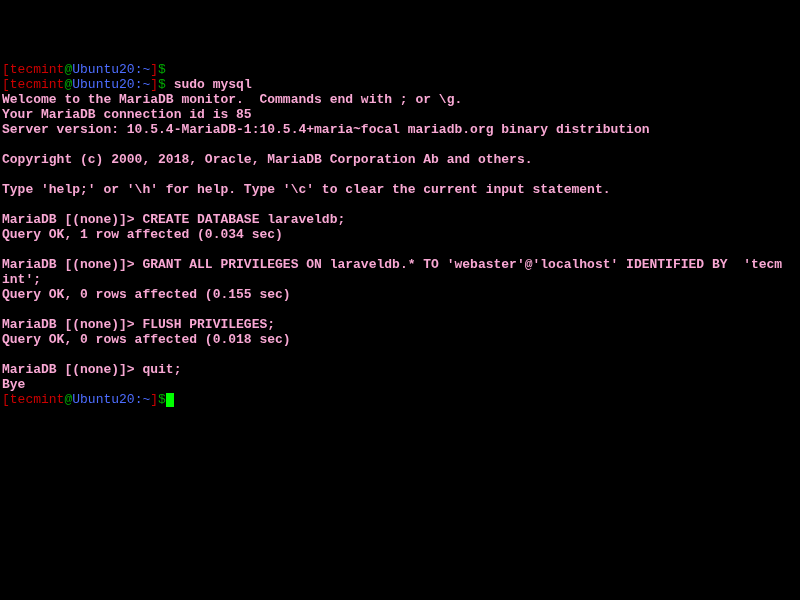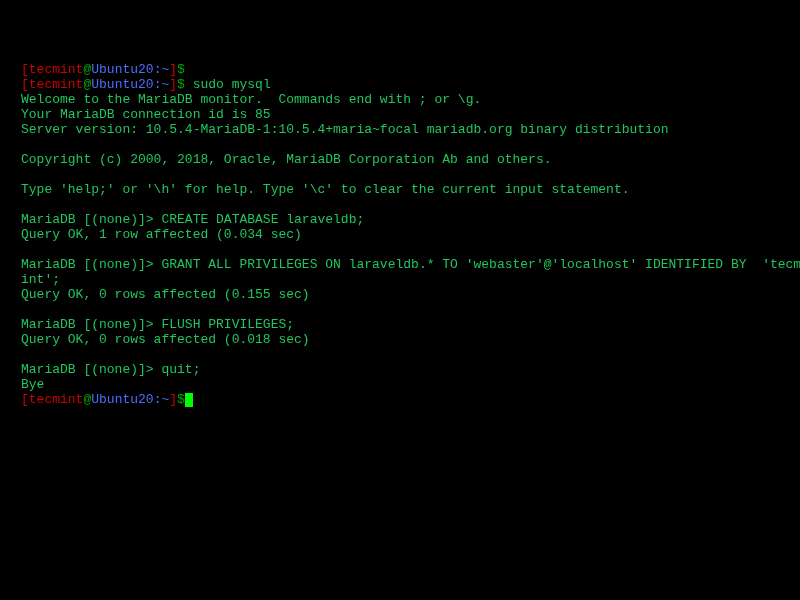--- a/index.html
+++ b/index.html
@@ -15,29 +15,29 @@
       color: #ffffff;
       width: 800px;
       height: 600px;
       overflow: hidden;
       padding: 2px;
       white-space: pre;
     }
     .red { color: #cc0000; }
     .green { color: #00aa00; }
     .blue { color: #4d6dff; }
-    .white { color: #22c55e; }
+    .white { color: #f9a8d4; font-weight: bold; }
     .cursor {
       background: #00ff00;
       display: inline-block;
       width: 8px;
       height: 14px;
       vertical-align: text-bottom;
     }
-    .line { display: block; margin-left: 19px; }
+    .line { display: block; }
   </style>
 </head>
 <body>
 
 
 
 <div><span class="line"><span class="red">[</span><span class="red">tecmint</span><span class="green">@</span><span class="blue">Ubuntu20:~</span><span class="red">]</span><span class="green">$</span></span><span class="line"><span class="red">[</span><span class="red">tecmint</span><span class="green">@</span><span class="blue">Ubuntu20:~</span><span class="red">]</span><span class="green">$</span><span class="white"> sudo mysql</span></span><span class="line white">Welcome to the MariaDB monitor.  Commands end with ; or \g.</span><span class="line white">Your MariaDB connection id is 85</span><span class="line white">Server version: 10.5.4-MariaDB-1:10.5.4+maria~focal mariadb.org binary distribution</span><span class="line white"> </span><span class="line white">Copyright (c) 2000, 2018, Oracle, MariaDB Corporation Ab and others.</span><span class="line white"> </span><span class="line white">Type 'help;' or '\h' for help. Type '\c' to clear the current input statement.</span><span class="line white"> </span><span class="line"><span class="white">MariaDB [(none)]&gt; </span><span class="white">CREATE DATABASE laraveldb;</span></span><span class="line white">Query OK, 1 row affected (0.034 sec)</span><span class="line white"> </span><span class="line"><span class="white">MariaDB [(none)]&gt; </span><span class="white">GRANT ALL PRIVILEGES ON laraveldb.* TO 'webaster'@'localhost' IDENTIFIED BY  'tecm</span></span><span class="line white">int';</span><span class="line white">Query OK, 0 rows affected (0.155 sec)</span><span class="line white"> </span><span class="line"><span class="white">MariaDB [(none)]&gt; </span><span class="white">FLUSH PRIVILEGES;</span></span><span class="line white">Query OK, 0 rows affected (0.018 sec)</span><span class="line white"> </span><span class="line"><span class="white">MariaDB [(none)]&gt; </span><span class="white">quit;</span></span><span class="line white">Bye</span><span class="line"><span class="red">[</span><span class="red">tecmint</span><span class="green">@</span><span class="blue">Ubuntu20:~</span><span class="red">]</span><span class="green">$</span><span class="cursor"></span></span></div>
 
 
 

